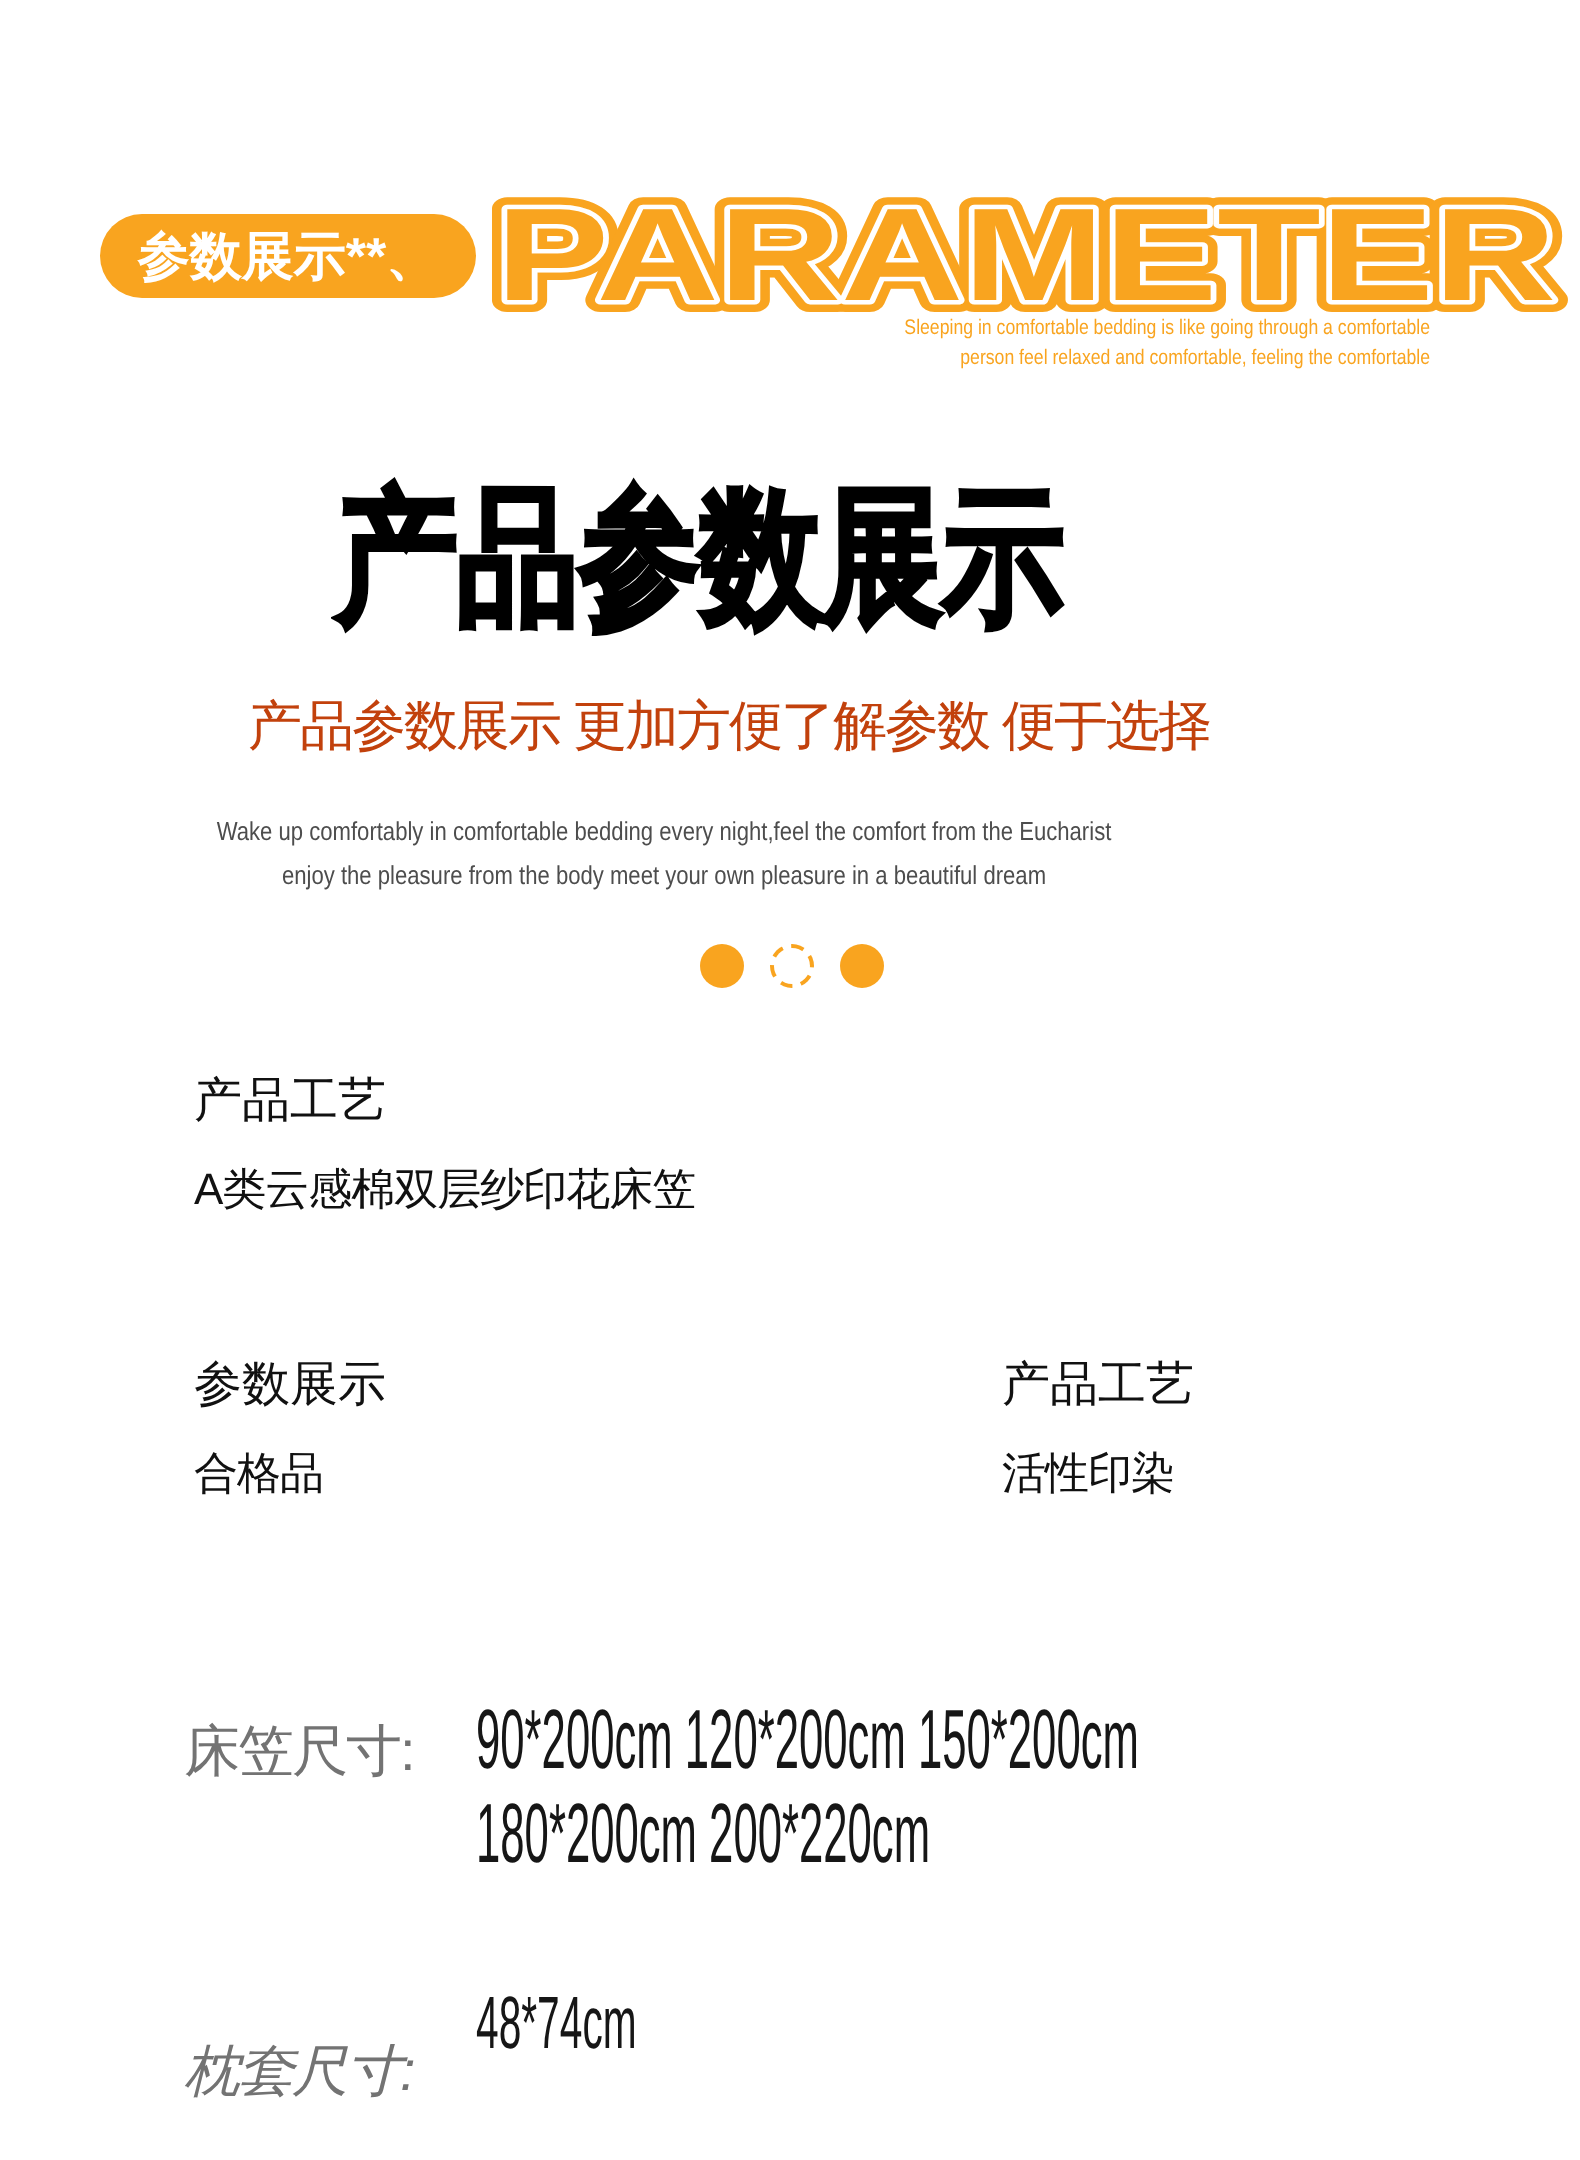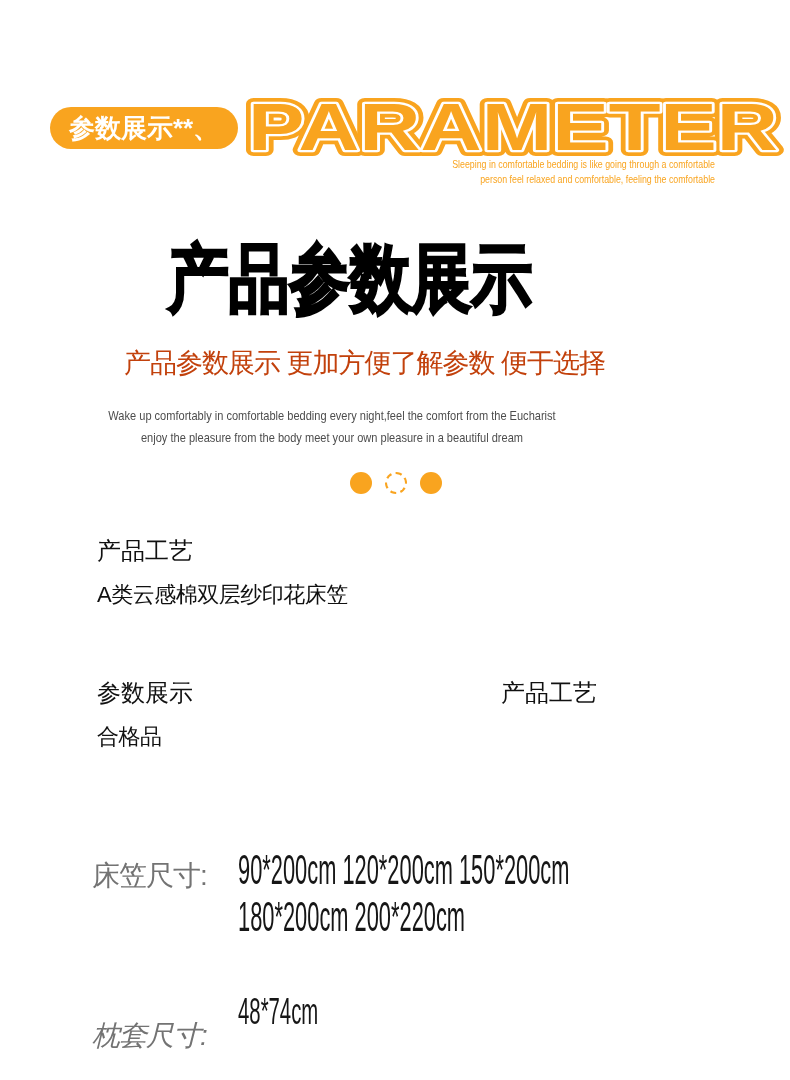--- a/index.html
+++ b/index.html
@@ -123,20 +123,21 @@
   </div>
 
 
   <div class="spec" style="left:97px; top:672px;">
     <div class="spec-label">参数展示</div>
     <div class="spec-value">合格品</div>
   </div>
 
   <div class="spec" style="left:501px; top:672px;">
     <div class="spec-label">产品工艺</div>
+    <div class="spec-value">活性印染</div>
   </div>
 
   <div class="size-label" style="top:851px;">床笠尺寸:</div>
   <div class="size-values" style="top:840px;">
     <span class="size-num">90*200cm 120*200cm 150*200cm</span>
     <span class="size-num">180*200cm 200*220cm</span>
   </div>
 
   <div class="size-label" style="top:1011px;font-style:italic;">枕套尺寸:</div>
   <div class="size-values" style="top:986px;">

